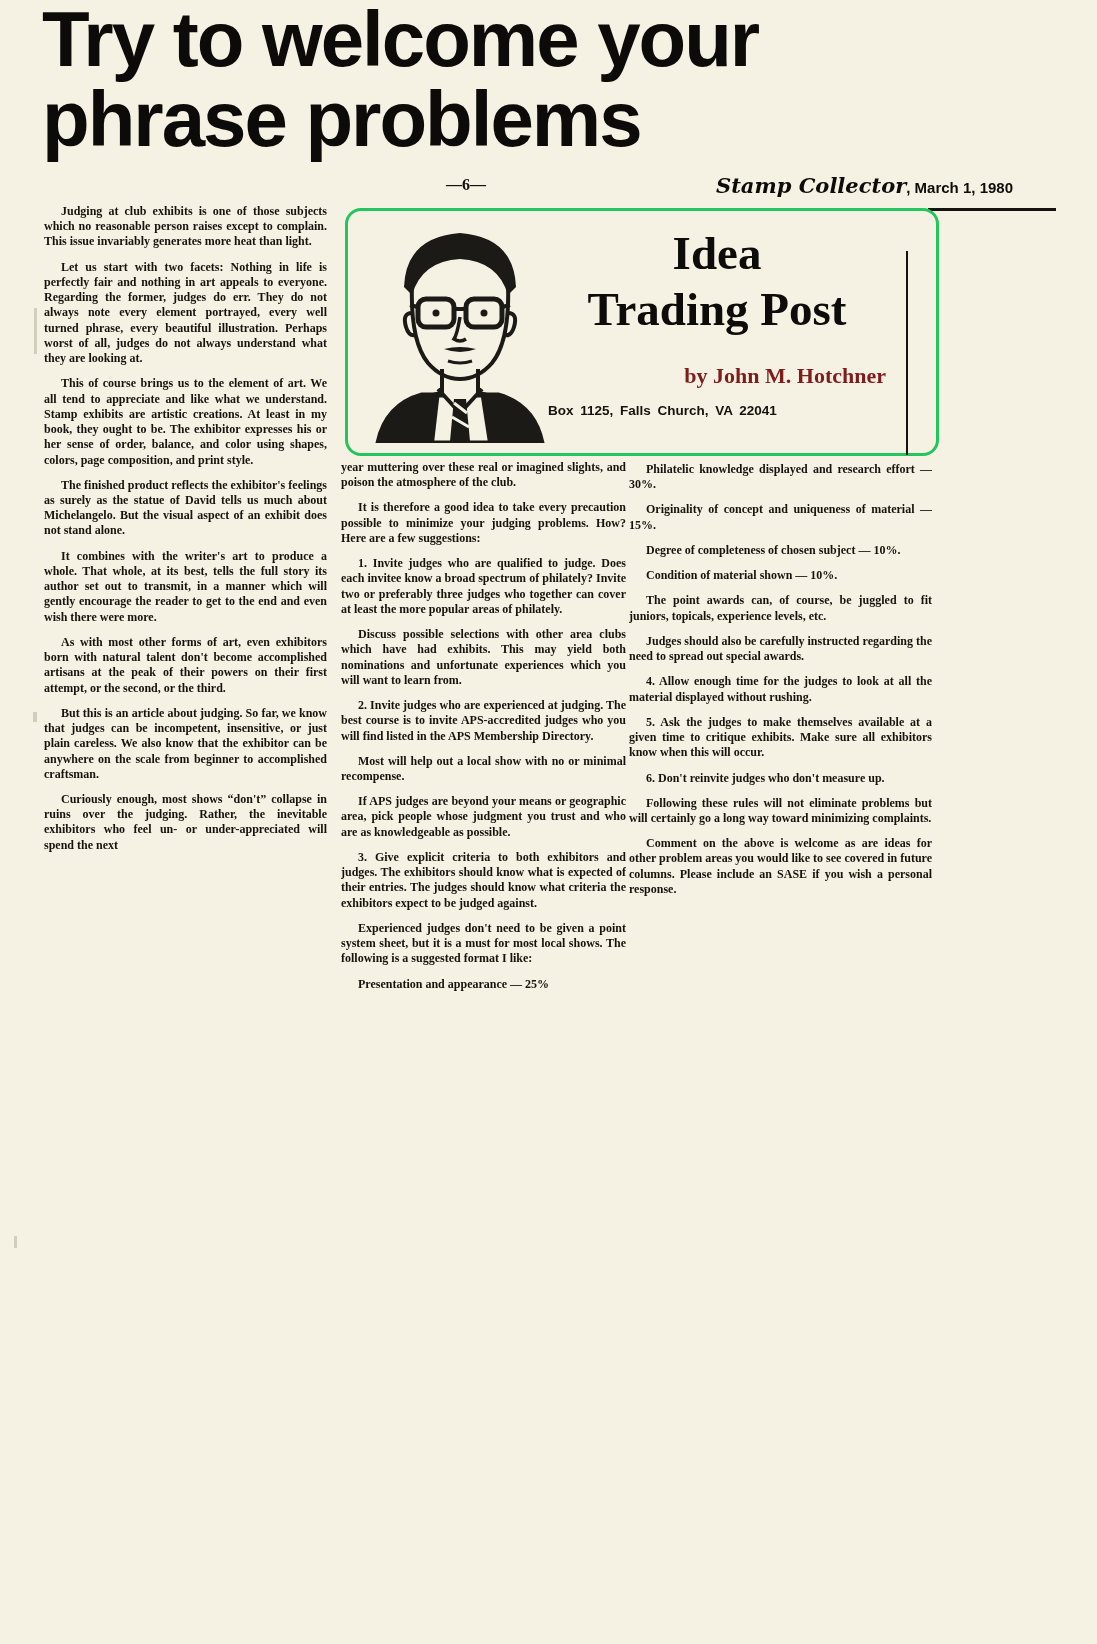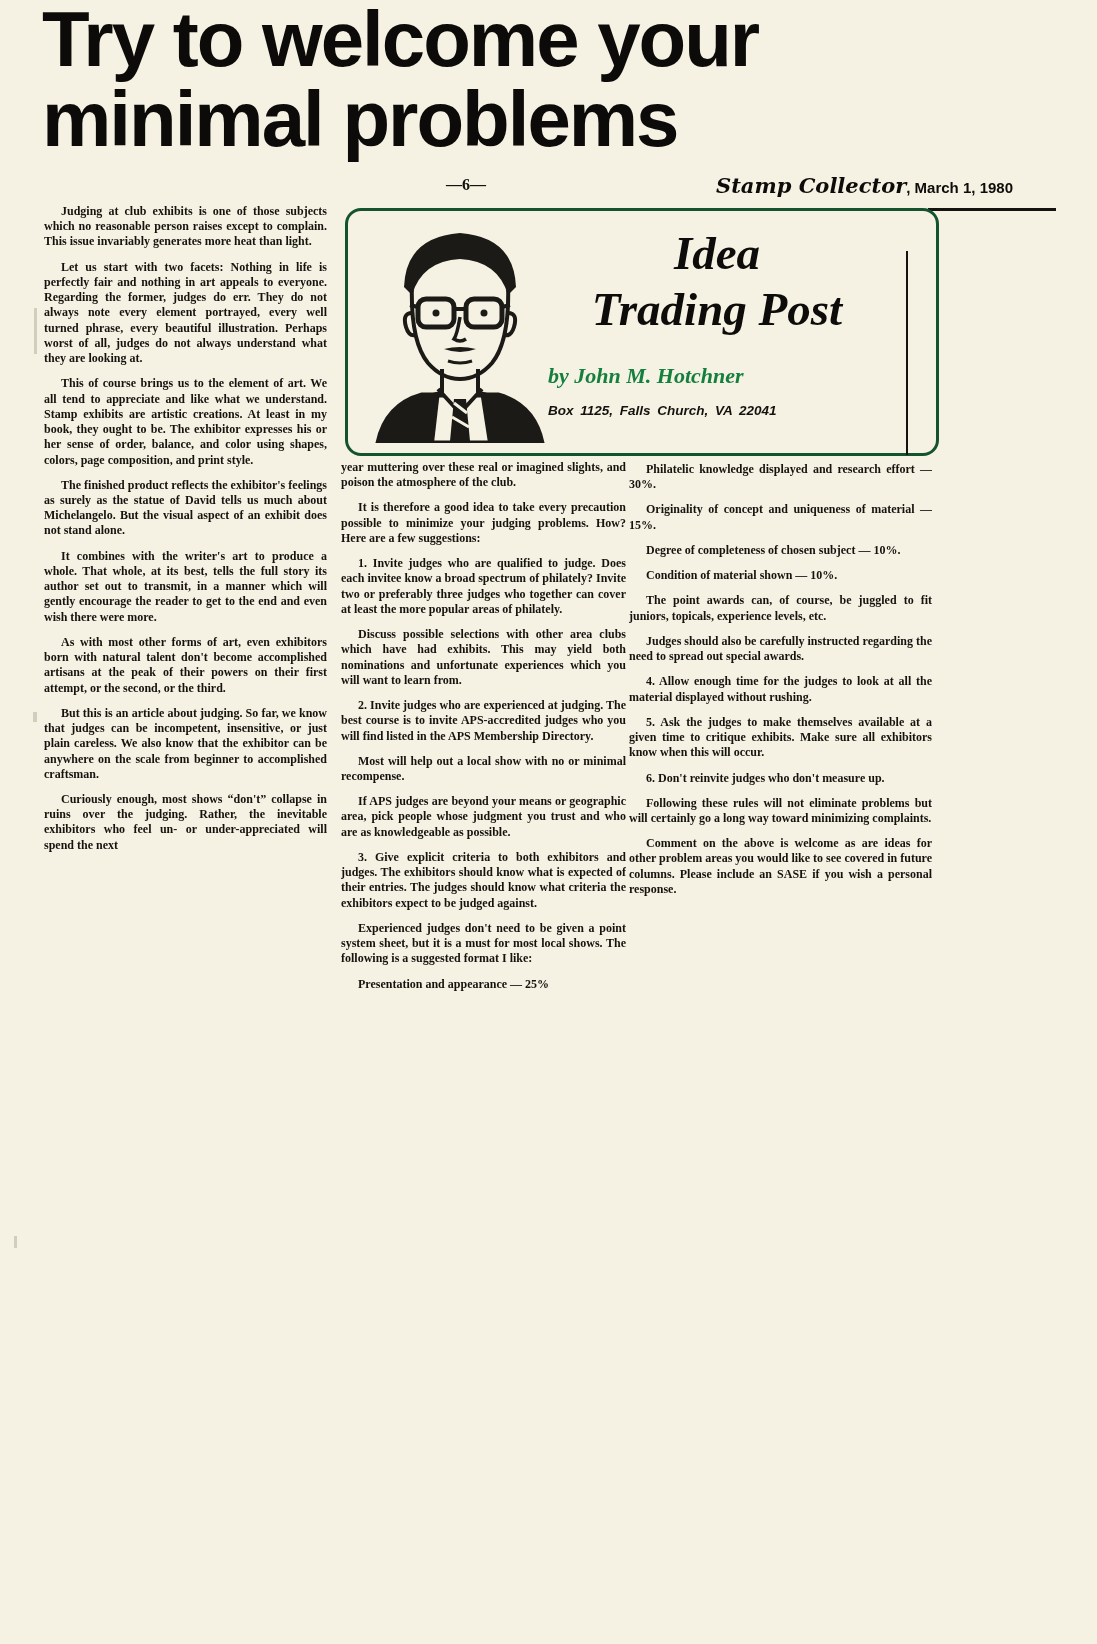--- a/index.html
+++ b/index.html
@@ -36,36 +36,36 @@
   .masthead .date{
     font-family:"Liberation Sans",sans-serif;
     font-weight:700;font-size:15px;color:#0d0c0a;
   }
   .head-rule{
     position:absolute;left:928px;top:208px;width:128px;height:3px;background:#15130f;
   }
   
   .itp-box{
     position:absolute;left:345px;top:208px;width:588px;height:242px;
-    border:3px solid #14532d;border-radius:16px;background:transparent;font-style:italic;
+    border:3px solid #22c55e;border-radius:16px;background:transparent;
   }
   .itp-divider{
     position:absolute;right:28px;top:40px;bottom:-2px;width:2px;background:#15130f;
   }
   .itp-portrait{
     position:absolute;left:22px;top:10px;width:180px;height:222px;
   }
   .itp-title{
     position:absolute;left:200px;right:50px;top:14px;text-align:center;
     font-family:"Liberation Serif",serif;font-weight:700;
     font-size:47px;line-height:1.2;color:#0d0c0a;letter-spacing:0px;
   }
   .itp-byline{
-    position:absolute;left:200px;right:50px;top:152px;text-align:left;
-    font-family:"Liberation Serif",serif;font-weight:700;font-size:22px;color:#15803d;
+    position:absolute;left:200px;right:50px;top:152px;text-align:right;
+    font-family:"Liberation Serif",serif;font-weight:700;font-size:22px;color:#7f1d1d;
   }
   .itp-address{
     position:absolute;left:200px;right:50px;top:192px;
     font-family:"Liberation Sans",sans-serif;font-weight:700;font-size:13.5px;color:#14120f;
     word-spacing:3px;
   }
   
   .col{
     position:absolute;overflow:hidden;
     font-family:"Liberation Serif",serif;font-weight:700;
@@ -82,21 +82,21 @@
   .smudge.s2{left:33px;top:712px;width:4px;height:10px;}
   .smudge.s3{left:14px;top:1236px;width:3px;height:12px;}
 </style>
 </head>
 <body>
 
 <div class="page">
 
   <div class="headline">
     <div>Try to welcome your</div>
-    <div>minimal problems</div>
+    <div>phrase problems</div>
   </div>
 
   <div class="page-number">—6—</div>
   <div class="masthead">
     <span class="script">Stamp Collector</span><span class="date">, March 1, 1980</span>
   </div>
   <div class="head-rule"></div>
 
   <div class="itp-box">
     <svg class="itp-portrait" viewBox="0 0 180 222" xmlns="http://www.w3.org/2000/svg">

